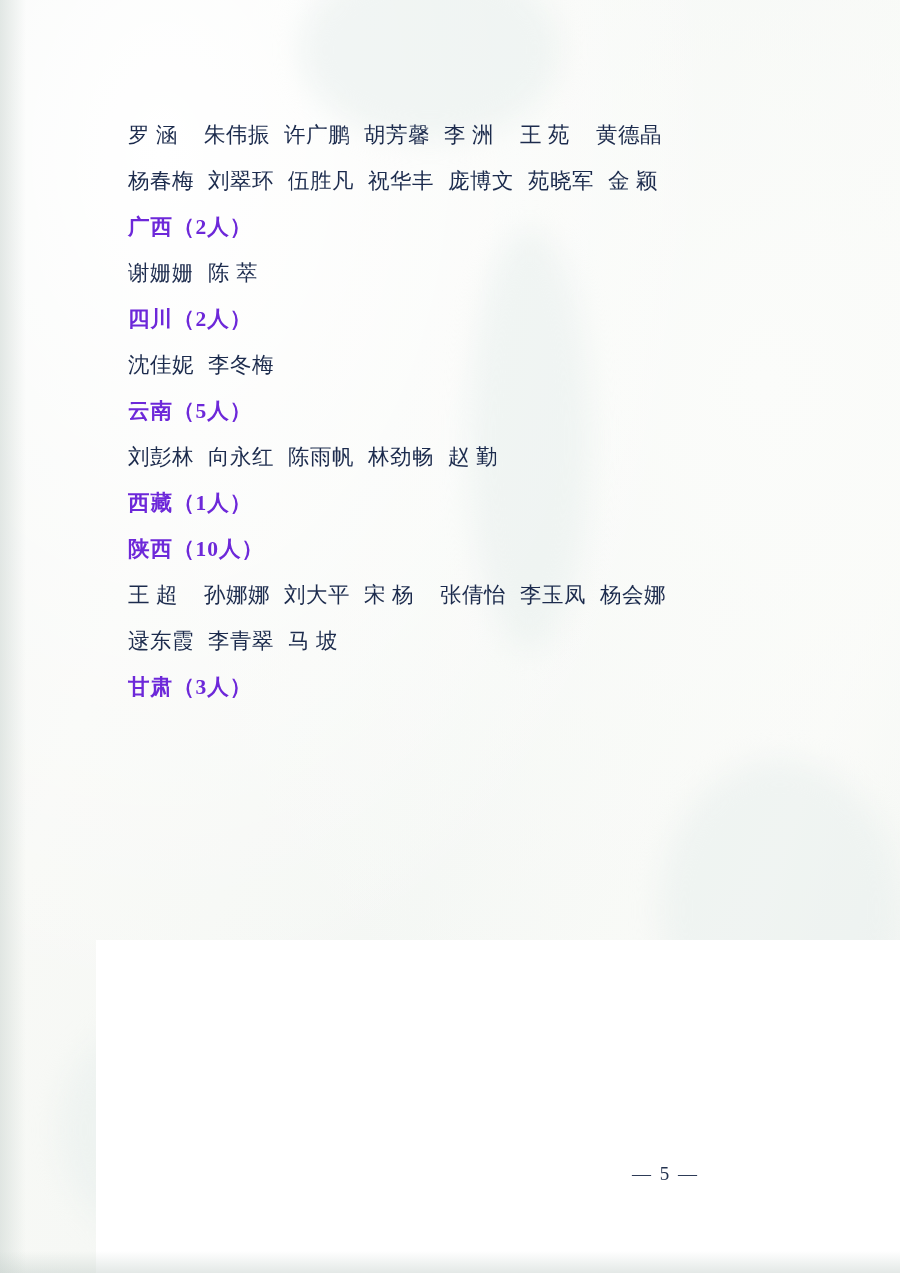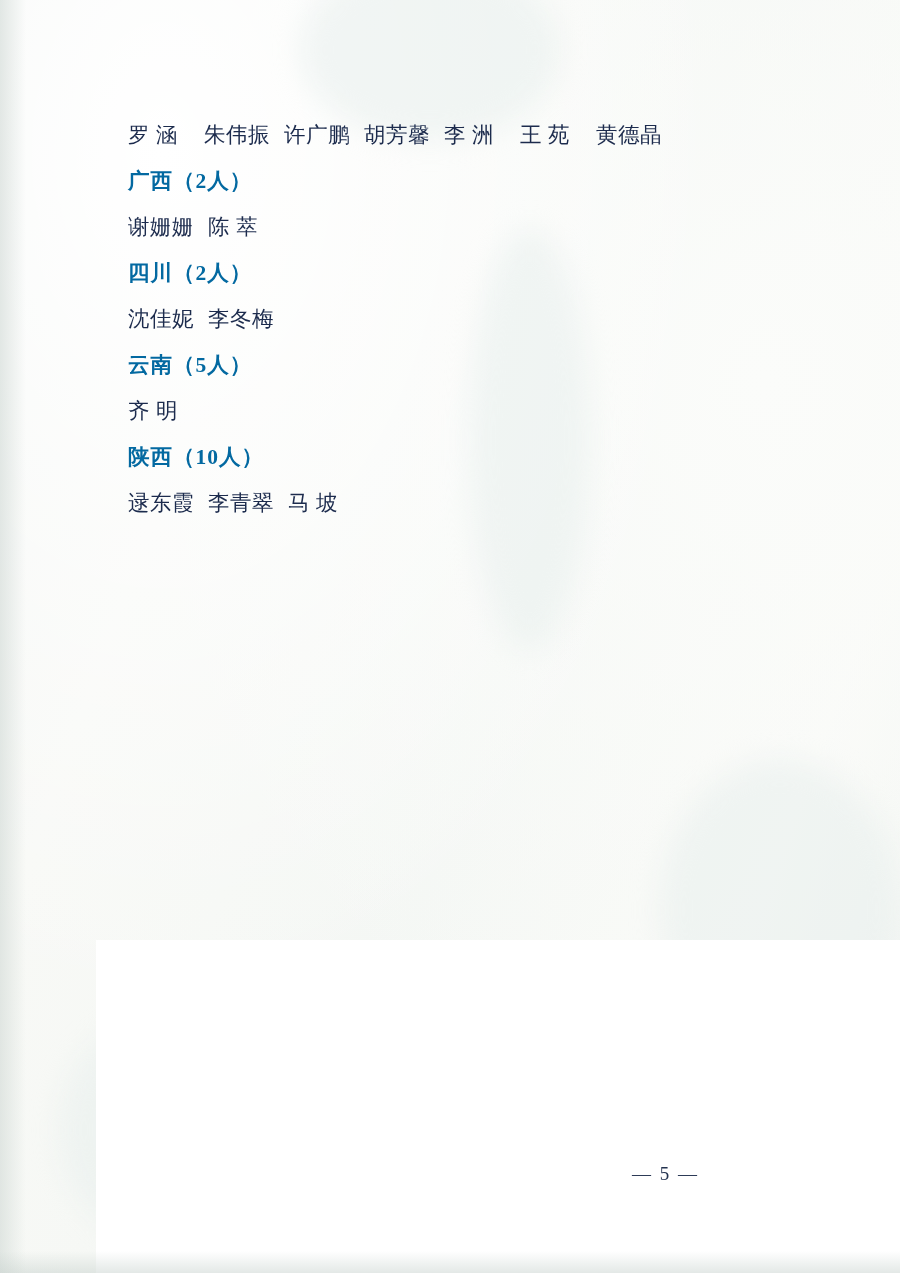--- a/index.html
+++ b/index.html
@@ -55,21 +55,21 @@
   .line {
     font-size: 21.5px;
     line-height: 46px;
     letter-spacing: 0.5px;
     white-space: pre;
     color: #1c2b4d;
   }
   .line.heading {
     font-weight: 700;
     letter-spacing: 1px;
-    color: #0369a1;
+    color: #6d28d9;
   }
   .line.names {
     letter-spacing: 0.5px;
   }
   .names .nm {
     display: inline-block;
     min-width: 62px;
     margin-right: 14px;
   }
   .page-num {
@@ -101,26 +101,30 @@
 <div class="scan-blotch" style="left:300px;top:-40px;width:260px;height:180px;"></div>
 <div class="scan-blotch" style="left:470px;top:230px;width:120px;height:420px;"></div>
 <div class="scan-blotch" style="left:660px;top:760px;width:240px;height:300px;"></div>
 <div class="scan-blotch" style="left:60px;top:1020px;width:200px;height:220px;"></div>
 
 <div class="white-block"></div>
 
 <div class="doc">
   <div class="content" id="doc-content">
       <div class="line names"><span class="nm">罗 涵</span><span class="nm">朱伟振</span><span class="nm">许广鹏</span><span class="nm">胡芳馨</span><span class="nm">李 洲</span><span class="nm">王 苑</span><span class="nm">黄德晶</span></div>
+      <div class="line names"><span class="nm">杨春梅</span><span class="nm">刘翠环</span><span class="nm">伍胜凡</span><span class="nm">祝华丰</span><span class="nm">庞博文</span><span class="nm">苑晓军</span><span class="nm">金 颖</span></div>
       <div class="line heading">广西（2人）</div>
       <div class="line names"><span class="nm">谢姗姗</span><span class="nm">陈 萃</span></div>
       <div class="line heading">四川（2人）</div>
       <div class="line names"><span class="nm">沈佳妮</span><span class="nm">李冬梅</span></div>
       <div class="line heading">云南（5人）</div>
-      <div class="line names"><span class="nm">齐 明</span></div>
+      <div class="line names"><span class="nm">刘彭林</span><span class="nm">向永红</span><span class="nm">陈雨帆</span><span class="nm">林劲畅</span><span class="nm">赵 勤</span></div>
+      <div class="line heading">西藏（1人）</div>
       <div class="line heading">陕西（10人）</div>
+      <div class="line names"><span class="nm">王 超</span><span class="nm">孙娜娜</span><span class="nm">刘大平</span><span class="nm">宋 杨</span><span class="nm">张倩怡</span><span class="nm">李玉凤</span><span class="nm">杨会娜</span></div>
       <div class="line names"><span class="nm">逯东霞</span><span class="nm">李青翠</span><span class="nm">马 坡</span></div>
+      <div class="line heading">甘肃（3人）</div>
     </div>
   <div class="page-num">— 5 —</div>
 </div>
 
 <div class="edge-shadow-left"></div>
 <div class="edge-shadow-bottom"></div>
 
 </body></html>

